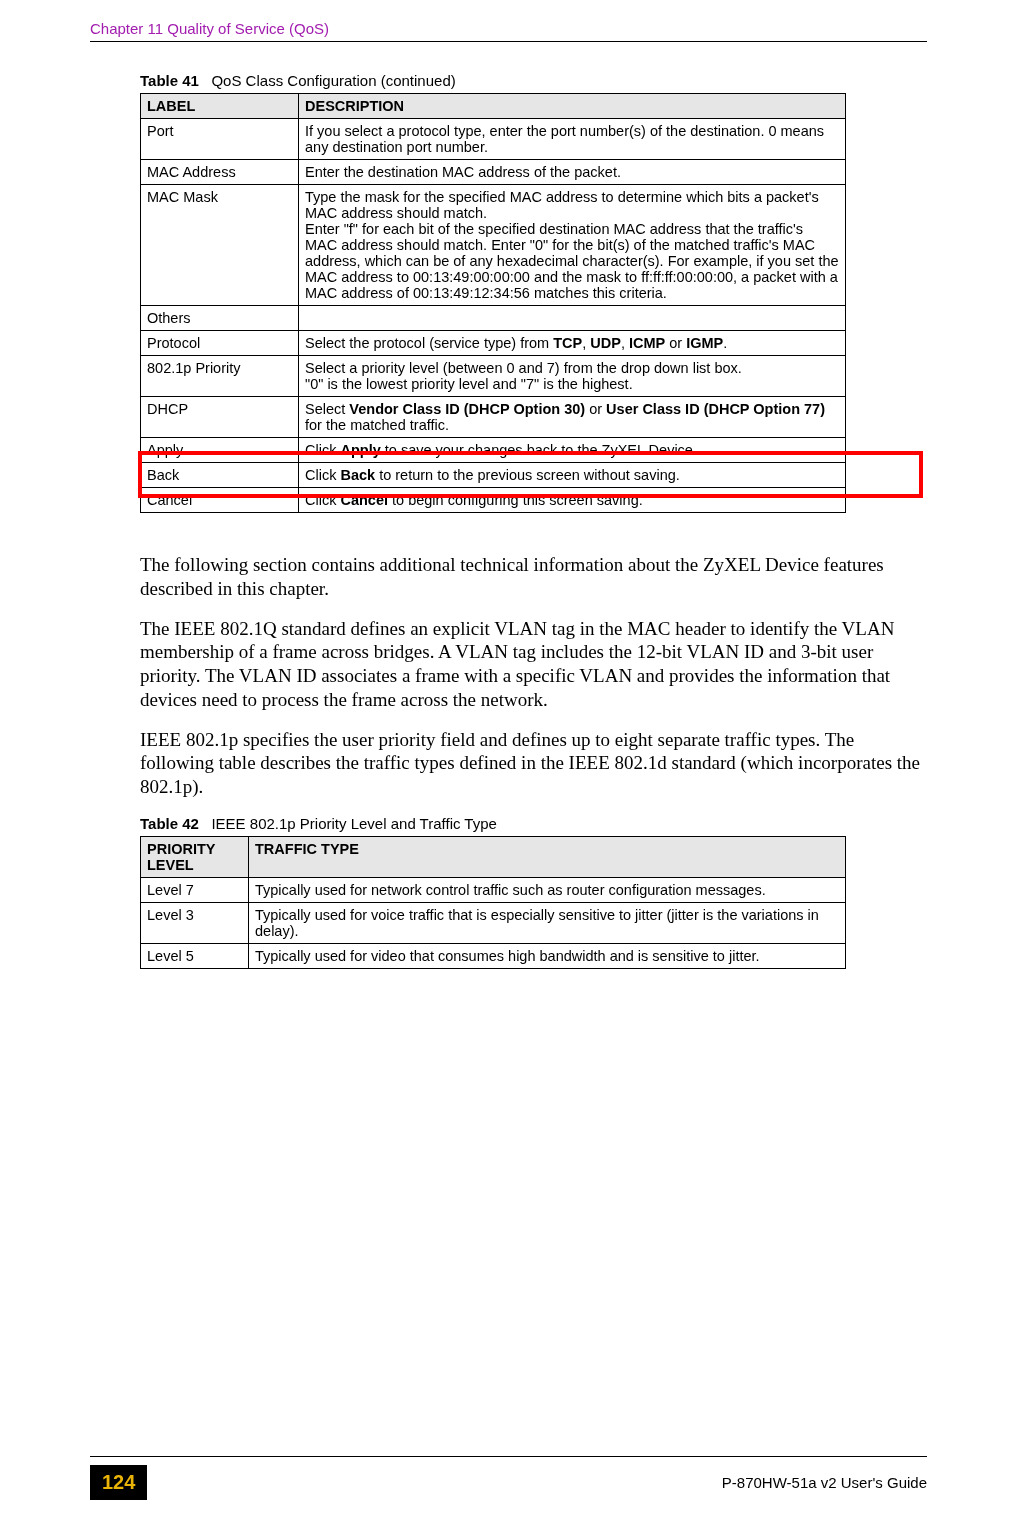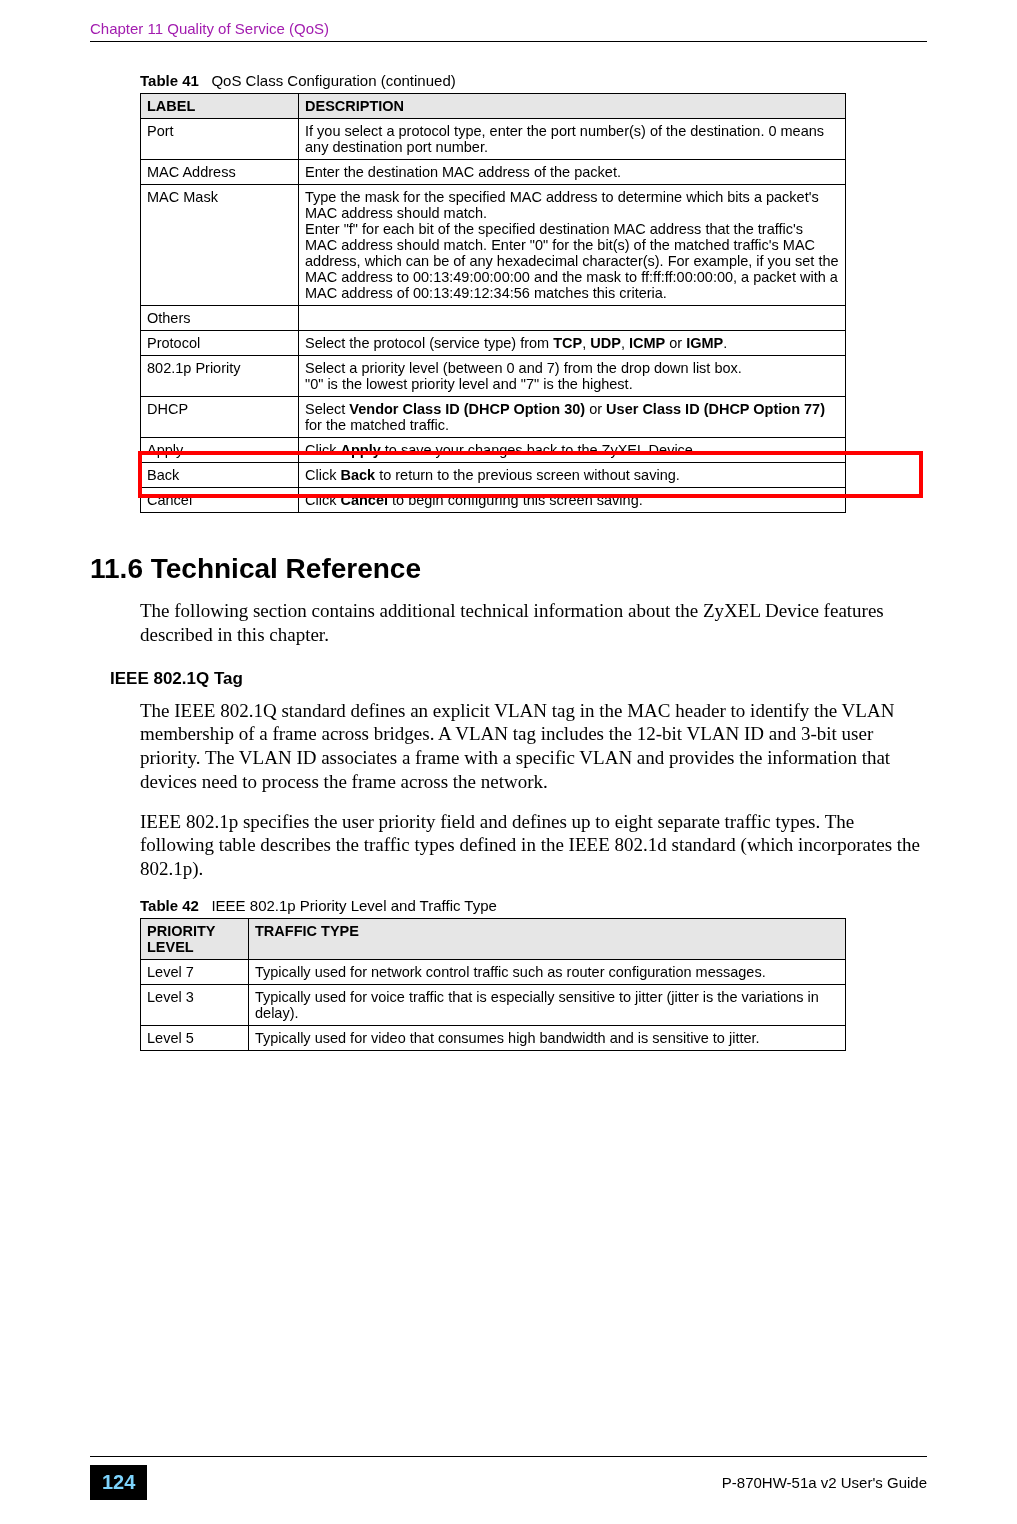--- a/index.html
+++ b/index.html
@@ -93,21 +93,21 @@
     border-top: 1.5px solid #000;
     margin: 0 0 8px 0;
   }
   .footer-row {
     display: flex;
     justify-content: space-between;
     align-items: center;
   }
   .page-number-box {
     background: #000;
-    color: #7dd3fc;
+    color: #eab308;
     font-weight: bold;
     font-size: 20px;
     padding: 6px 12px;
   }
   .guide-name {
     font-size: 15px;
   }
   b { font-weight: bold; }
   .red-frame-wrapper {
     position: relative;
@@ -185,24 +185,22 @@
         <td class="label-col">Cancel</td>
         <td>
           <span>Click </span><b>Cancel</b><span> to begin configuring this screen saving.</span>
         </td>
       </tr>
     </tbody>
   </table>
   <div id="red-box" class="highlight-overlay" style="left: 47.5px; top: 357.5px; width: 785px; height: 47px; border-color: rgb(255, 0, 0);"></div>
   </div>
 
-  <div class="section-heading">11.6  Technical Reference</div>
   <p class="body-text">The following section contains additional technical information about the ZyXEL Device features described in this chapter.</p>
 
-  <div class="sub-heading">IEEE 802.1Q Tag</div>
   <p class="body-text">The IEEE 802.1Q standard defines an explicit VLAN tag in the MAC header to identify the VLAN membership of a frame across bridges. A VLAN tag includes the 12-bit VLAN ID and 3-bit user priority. The VLAN ID associates a frame with a specific VLAN and provides the information that devices need to process the frame across the network.</p>
   <p class="body-text">IEEE 802.1p specifies the user priority field and defines up to eight separate traffic types. The following table describes the traffic types defined in the IEEE 802.1d standard (which incorporates the 802.1p).</p>
 
   <div class="table-caption">
     <b>Table 42</b>
     &nbsp;&nbsp;<span>IEEE 802.1p Priority Level and Traffic Type</span>
   </div>
   <table class="config traffic">
     <thead>
       <tr>

